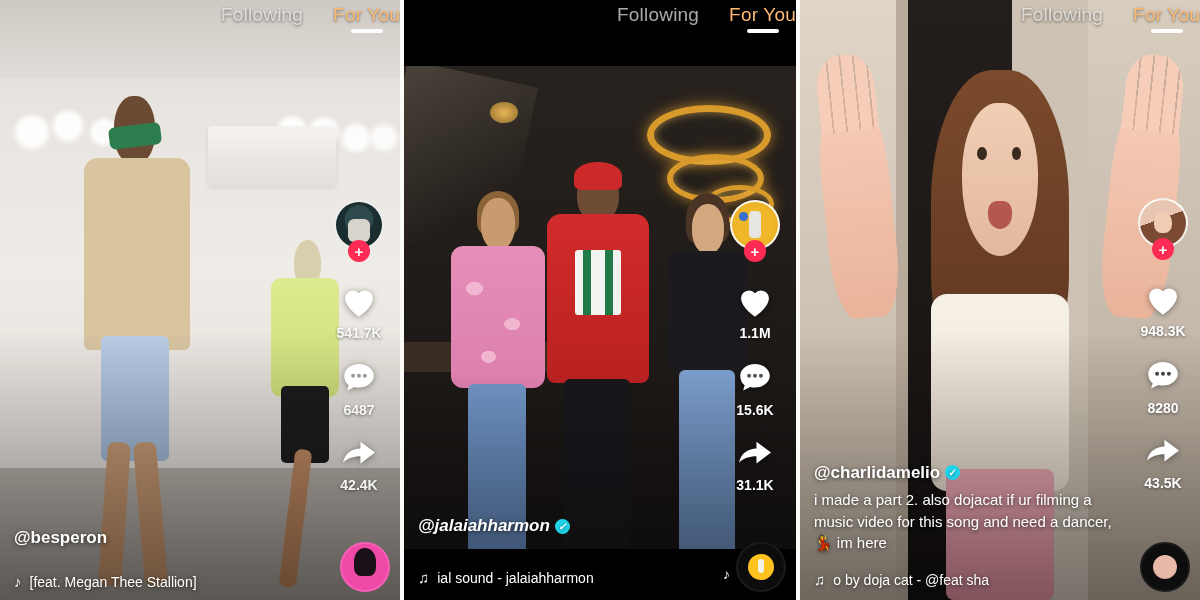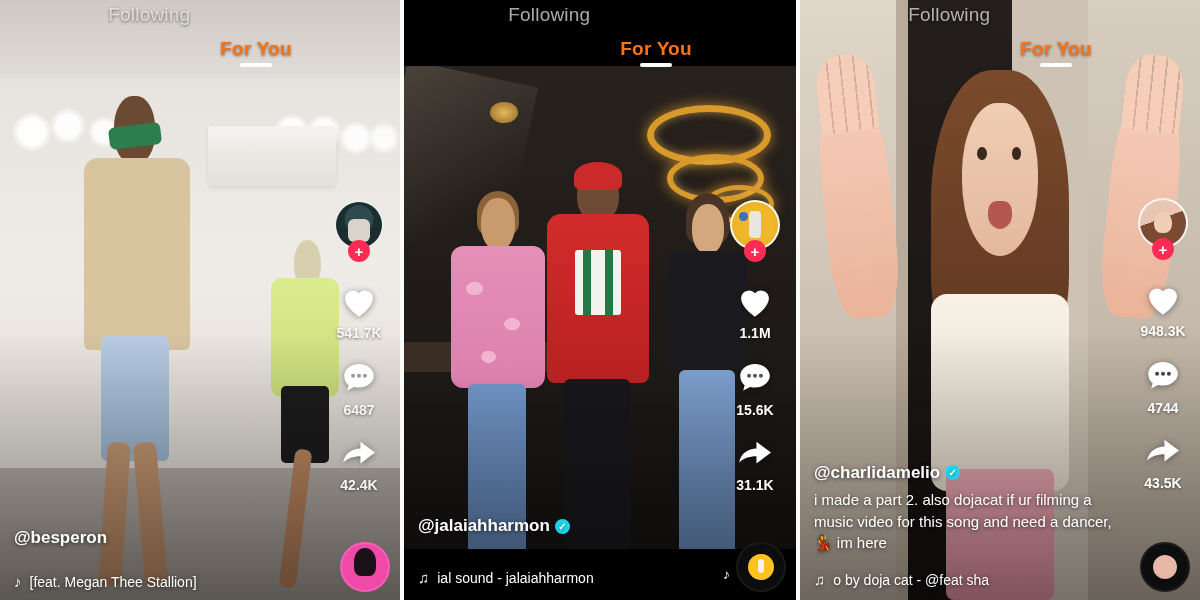--- a/index.html
+++ b/index.html
@@ -228,31 +228,31 @@
   .v3 .handL::before, .v3 .handR::before {
     content:''; position:absolute; left: 8%; top: -16%; width: 84%; height: 34%;
     background: repeating-linear-gradient(90deg,
       #f6cdb9 0 20%, rgba(190,140,115,.45) 20% 23%);
     border-radius: 44% 44% 0 0;
   }
 
   
   .tabs {
     position: absolute; left: 0; right: 0; top: 0;
-    display: flex; justify-content: center; align-items: flex-start;
+    display: flex; justify-content: flex-end; align-items: flex-start;
     gap: 30px; padding-top: 4px; z-index: 12;
   }
   .p2 .tabs { padding-top: 4px; }
   .tab {
     font-size: 19px; letter-spacing: .2px; line-height: 1.15;
     color: rgba(255,255,255,.66);
     text-shadow: 0 1px 3px rgba(0,0,0,.55);
     cursor: pointer; position: relative; padding-bottom: 7px;
   }
-  .tab.active { color: #f97316; font-weight: bold; margin-top: 34px; }
+  .tab.active { color: #fdba74; font-weight: normal; }
   .tab.active .underline {
     position: absolute; left: 50%; bottom: 0; transform: translateX(-50%);
     width: 32px; height: 4px; background: #fff; border-radius: 2px;
   }
 
   .rail {
     position: absolute; right: 10px; top: 200px;
     width: 62px; z-index: 14;
     display: flex; flex-direction: column; align-items: center;
   }
@@ -299,21 +299,21 @@
   .p3 .disc { background: #0d0d0d; border: 2px solid #1c1c1c;
     display:flex; align-items:center; justify-content:center; }
   .p3 .disc .label { width: 54%; height: 54%; border-radius: 50%;
     background: radial-gradient(circle at 50% 45%, #e8b9a8 0 60%, #b9877a 100%); }
 
   .caption {
     position: absolute; left: 14px; right: 74px; z-index: 13;
     color: #fff;
   }
   .p1 .caption { bottom: 46px; }
-  .p2 .caption { bottom: 58px; }
+  .p2 .caption { bottom: 58px; font-style: italic; }
   .p3 .caption { bottom: 46px; }
   .handle {
     font-size: 17px; font-weight: bold; margin-bottom: 6px;
     text-shadow: 0 1px 4px rgba(0,0,0,.7);
     display: flex; align-items: center; gap: 5px;
   }
   .verified {
     width: 15px; height: 15px; border-radius: 50%;
     background: #20d5ec; display: inline-flex;
     align-items: center; justify-content: center;
@@ -562,21 +562,21 @@
       </div>
       <div class="act">
         <span class="glyph">
           <svg width="36" height="34" viewBox="0 0 24 23">
               <path d="M12 2c5.5 0 10 3.6 10 8s-4.5 8-10 8c-1.1 0-2.2-.15-3.2-.43L4 20l1-3.6C3.1 15 2 12.6 2 10c0-4.4 4.5-8 10-8z" fill="#fff"></path>
               <circle cx="8" cy="10" r="1.35" fill="#444"></circle>
               <circle cx="12" cy="10" r="1.35" fill="#444"></circle>
               <circle cx="16" cy="10" r="1.35" fill="#444"></circle>
             </svg>
         </span>
-        <span class="count">4744</span>
+        <span class="count">8280</span>
       </div>
       <div class="act">
         <span class="glyph">
           <svg width="38" height="32" viewBox="0 0 26 22">
               <path d="M2 17c1.5-7 6.5-9.6 12-9.8V2.5L24 10l-10 7.5V12.6C9 12.6 5 14 2 17z" fill="#fff"></path>
             </svg>
         </span>
         <span class="count">43.5K</span>
       </div>
     </div>

